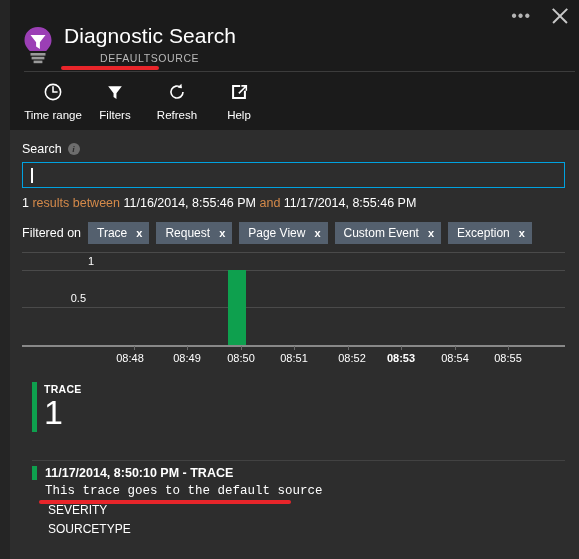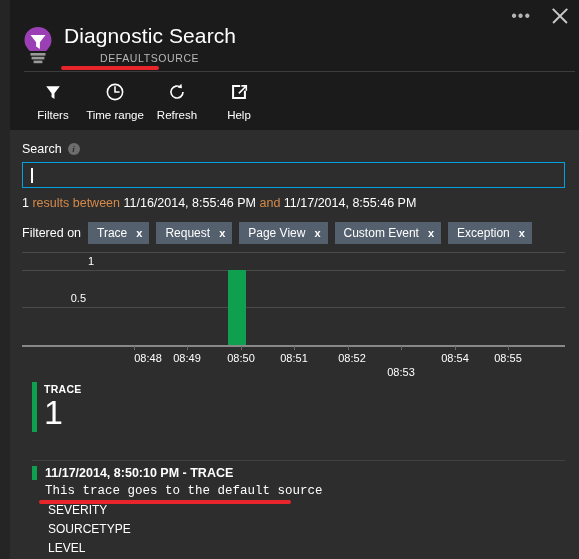--- a/index.html
+++ b/index.html
@@ -250,34 +250,34 @@
       </span>
     </div>
 
     <div class="header-divider"></div>
 
     <div class="cmdbar">
 
       <div class="cmd">
         <span class="glyph">
           <svg viewBox="0 0 22 22" width="20" height="20">
-            <path d="M3.5 4.6 L18.5 4.6 L12.6 12.3 L12.6 18.6 L9.4 16.4 L9.4 12.3 Z" fill="#ffffff"></path>
-          </svg>
-        </span>
-        <span class="cmd-label">Filters</span>
-      </div>
-
-      <div class="cmd">
-        <span class="glyph">
-          <svg viewBox="0 0 22 22" width="20" height="20">
             <circle cx="11" cy="11" r="8.4" fill="none" stroke="#ffffff" stroke-width="1.7"></circle>
             <path d="M11 5.6 L11 11 L15.2 11" fill="none" stroke="#ffffff" stroke-width="1.7" stroke-linecap="square"></path>
           </svg>
         </span>
         <span class="cmd-label">Time range</span>
+      </div>
+
+      <div class="cmd">
+        <span class="glyph">
+          <svg viewBox="0 0 22 22" width="20" height="20">
+            <path d="M3.5 4.6 L18.5 4.6 L12.6 12.3 L12.6 18.6 L9.4 16.4 L9.4 12.3 Z" fill="#ffffff"></path>
+          </svg>
+        </span>
+        <span class="cmd-label">Filters</span>
       </div>
 
       <div class="cmd">
         <span class="glyph">
           <svg viewBox="0 0 22 22" width="20" height="20">
             <path d="M17.6 11 A 6.6 6.6 0 1 1 15.4 6.1" fill="none" stroke="#ffffff" stroke-width="1.8"></path>
             <path d="M15.9 1.8 L16.4 6.8 L11.6 6.0 Z" fill="#ffffff"></path>
           </svg>
         </span>
         <span class="cmd-label">Refresh</span>
@@ -358,26 +358,26 @@
 
       <div class="x-tick" style="left:112px; top:98px;"></div>
       <div class="x-tick" style="left:165px; top:98px;"></div>
       <div class="x-tick" style="left:219px; top:98px;"></div>
       <div class="x-tick" style="left:272px; top:98px;"></div>
       <div class="x-tick" style="left:326px; top:98px;"></div>
       <div class="x-tick" style="left:379px; top:98px;"></div>
       <div class="x-tick" style="left:433px; top:98px;"></div>
       <div class="x-tick" style="left:486px; top:98px;"></div>
 
-      <div class="x-tick-label" style="left:126px; top:104px;text-align:center;">08:48</div>
+      <div class="x-tick-label" style="left:108px; top:104px;text-align:center;">08:48</div>
       <div class="x-tick-label" style="left:165px; top:104px;">08:49</div>
       <div class="x-tick-label" style="left:219px; top:104px;">08:50</div>
       <div class="x-tick-label" style="left:272px; top:104px;">08:51</div>
       <div class="x-tick-label" style="left:330px; top:104px;">08:52</div>
-      <div class="x-tick-label" style="left:379px; top:118px;">08:53</div>
+      <div class="x-tick-label" style="left:379px; top:104px;font-weight:bold;">08:53</div>
       <div class="x-tick-label" style="left:433px; top:104px;">08:54</div>
       <div class="x-tick-label" style="left:486px; top:104px;">08:55</div>
     </div>
 
     <div class="summary-tile">
       <div class="tile-bar"></div>
       <div>
         <div class="tile-kind">TRACE</div>
         <div class="tile-count">1</div>
       </div>
@@ -389,17 +389,16 @@
       <div class="result-head">
         <span class="result-marker"></span>
         <span class="result-title">11/17/2014, 8:50:10 PM - TRACE</span>
       </div>
       <div class="result-message">
         <span>This trace goes to the default source</span>
         <span class="redline" style="left:-6px; top:16px; width:252px; height:4px;"></span>
       </div>
       <div class="result-field">SEVERITY</div>
       <div class="result-field">SOURCETYPE</div>
-      <div class="result-field">LEVEL</div>
     </div>
 
   </div>
 </div>
 
 </body></html>

